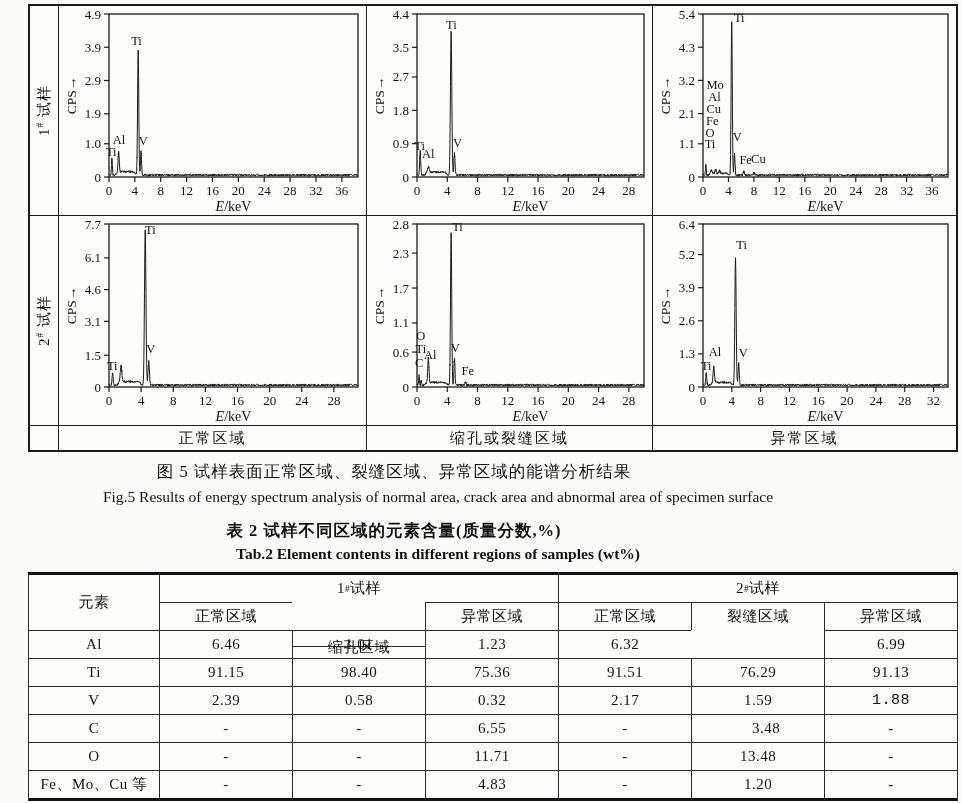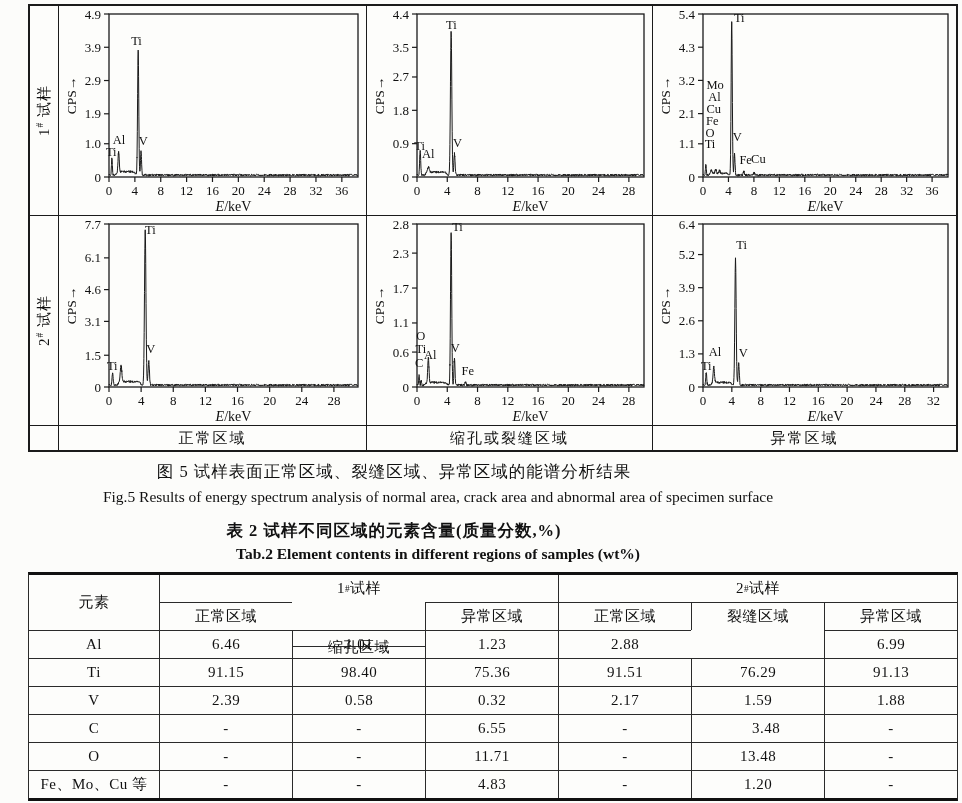--- a/index.html
+++ b/index.html
@@ -319,36 +319,36 @@
     <div class="tc" style="grid-area: 2 / 2;">正常区域</div>
     <div class="tc" style="grid-area: 2 / 3; margin-top: 44px;">缩孔区域</div>
     <div class="tc" style="grid-area: 2 / 4;">异常区域</div>
     <div class="tc" style="grid-area: 2 / 5;">正常区域</div>
     <div class="tc" style="grid-area: 2 / 6;">裂缝区域</div>
     <div class="tc" style="grid-area: 2 / 7;">异常区域</div>
     <div class="tc nl" style="grid-area: 3 / 1;">Al</div>
     <div class="tc" style="grid-area: 3 / 2;">6.46</div>
     <div class="tc" style="grid-area: 3 / 3;">1.01</div>
     <div class="tc" style="grid-area: 3 / 4;">1.23</div>
-    <div class="tc" style="grid-area: 3 / 5;">2.88</div>
+    <div class="tc" style="grid-area: 3 / 5;">6.32</div>
     <div class="tc" style="grid-area: 3 / 7;">6.99</div>
     <div class="tc nl" style="grid-area: 4 / 1;">Ti</div>
     <div class="tc" style="grid-area: 4 / 2;">91.15</div>
     <div class="tc" style="grid-area: 4 / 3;">98.40</div>
     <div class="tc" style="grid-area: 4 / 4;">75.36</div>
     <div class="tc" style="grid-area: 4 / 5;">91.51</div>
     <div class="tc" style="grid-area: 4 / 6;">76.29</div>
     <div class="tc" style="grid-area: 4 / 7;">91.13</div>
     <div class="tc nl" style="grid-area: 5 / 1;">V</div>
     <div class="tc" style="grid-area: 5 / 2;">2.39</div>
     <div class="tc" style="grid-area: 5 / 3;">0.58</div>
     <div class="tc" style="grid-area: 5 / 4;">0.32</div>
     <div class="tc" style="grid-area: 5 / 5;">2.17</div>
     <div class="tc" style="grid-area: 5 / 6; text-align: center;">1.59</div>
-    <div class="tc" style="grid-area: 5 / 7;">1.88</div>
+    <div class="tc" style="grid-area: 5 / 7; font-family: Liberation Mono, monospace;">1.88</div>
     <div class="tc nl" style="grid-area: 6 / 1;">C</div>
     <div class="tc" style="grid-area: 6 / 2;">-</div>
     <div class="tc" style="grid-area: 6 / 3;">-</div>
     <div class="tc" style="grid-area: 6 / 4;">6.55</div>
     <div class="tc" style="grid-area: 6 / 5;">-</div>
     <div class="tc" style="grid-area: 6 / 6; padding-left: 16px;">3.48</div>
     <div class="tc" style="grid-area: 6 / 7;">-</div>
     <div class="tc nl" style="grid-area: 7 / 1;">O</div>
     <div class="tc" style="grid-area: 7 / 2;">-</div>
     <div class="tc" style="grid-area: 7 / 3;">-</div>

